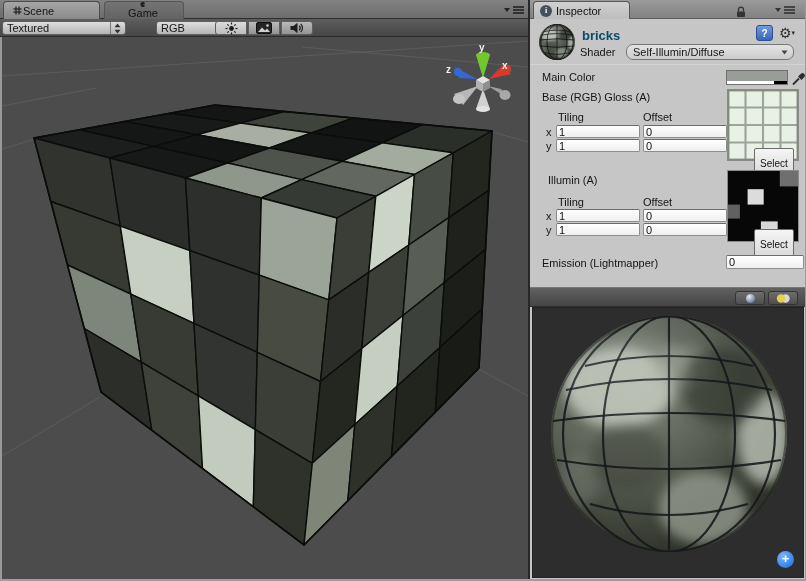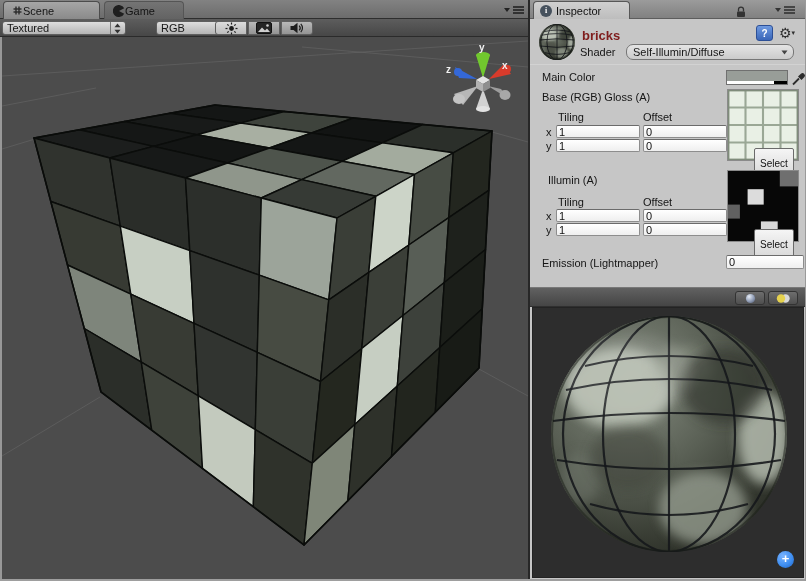--- a/index.html
+++ b/index.html
@@ -6,21 +6,21 @@
   *{box-sizing:border-box;}
   .window{position:relative;width:806px;height:581px;background:#3c3c3c;overflow:hidden;
           font-family:"Liberation Sans",sans-serif;-webkit-user-select:none;user-select:none;}
   
   .scene-pane{position:absolute;left:0;top:0;width:528px;height:581px;}
   .tabstrip{position:absolute;left:0;top:0;width:528px;height:19px;
             background:linear-gradient(#828282,#6c6c6c);border-bottom:1px solid #2e2e2e;}
   .tab{position:absolute;top:1px;height:18px;border-radius:4px 4px 0 0;display:flex;align-items:center;
        font-size:11px;color:#141414;padding:0 10px 0 8px;}
   .tab.active{background:linear-gradient(#a6a6a6,#8a8a8a);border:1px solid #4c4c4c;border-bottom:none;}
-  .tab.inactive{background:linear-gradient(#747474,#636363);border:1px solid #555;border-bottom:none;}
+  .tab.inactive{background:linear-gradient(#747474,#636363);border:1px solid #555;border-bottom:none;flex-direction:column;}
   .panel-menu{position:absolute;top:5px;display:flex;align-items:center;gap:1px;cursor:pointer;}
   .toolbar{position:absolute;left:0;top:19px;width:528px;height:18px;
            background:linear-gradient(#5d5d5d,#474747);border-bottom:1px solid #2b2b2b;}
   .tb-btn{position:absolute;top:2px;height:14px;background:linear-gradient(#dedede,#b4b4b4);
           border:1px solid #5f5f5f;border-radius:3px;font-size:11px;color:#161616;
           display:flex;align-items:center;padding:0 4px;}
   .tb-btn .lbl{flex:1;}
   .tb-icon-btn{position:absolute;top:2px;width:32px;height:14px;background:linear-gradient(#b9b9b9,#949494);
                border:1px solid #5f5f5f;display:flex;align-items:center;justify-content:center;}
   .tb-icon-btn.pressed{background:linear-gradient(#dcdcdc,#bcbcbc);}
@@ -37,21 +37,21 @@
   
   .inspector-pane{position:absolute;left:530px;top:0;width:276px;height:581px;background:#c6c6c6;}
   .insp-tabstrip{position:absolute;left:0;top:0;width:276px;height:19px;
                  background:linear-gradient(#9b9b9b,#818181);border-bottom:1px solid #5d5d5d;}
   .insp-tab{position:absolute;left:3px;top:1px;width:97px;height:18px;
             background:linear-gradient(#d0d0d0,#bdbdbd);border:1px solid #575757;border-bottom:none;
             border-radius:4px 4px 0 0;display:flex;align-items:center;gap:4px;padding-left:6px;
             font-size:11px;color:#111;}
   .abs{position:absolute;}
   .insp-label{font-size:11px;color:#151515;white-space:nowrap;}
-  .mat-name{font-size:13px;font-weight:bold;color:#7f1d1d;}
+  .mat-name{font-size:13px;font-weight:bold;color:#0c4a6e;}
   .dropdown{background:linear-gradient(#e4e4e4,#cbcbcb);border:1px solid #767676;border-radius:3px;
             font-size:11px;color:#161616;display:flex;align-items:center;padding:0 16px 0 6px;}
   .dropdown .dd-arrow{position:absolute;right:5px;top:5px;}
   .ufield{height:13px;font-size:11px;color:#111;background:linear-gradient(#ffffff,#efefef);
           border:1px solid #8d8d8d;border-top-color:#6b6b6b;border-radius:2px;padding:0 2px;
           font-family:"Liberation Sans",sans-serif;outline:none;}
   .thumb{border:1px solid #8a8a8a;background:#111;}
   .select-btn{position:absolute;font-size:10px;color:#111;height:31px;line-height:12px;padding:0 5px;
               background:linear-gradient(#f5f5f5,#d7d7d7);border:1px solid #6b6b6b;border-radius:2px;}
   .swatch{border:1px solid #707070;}

